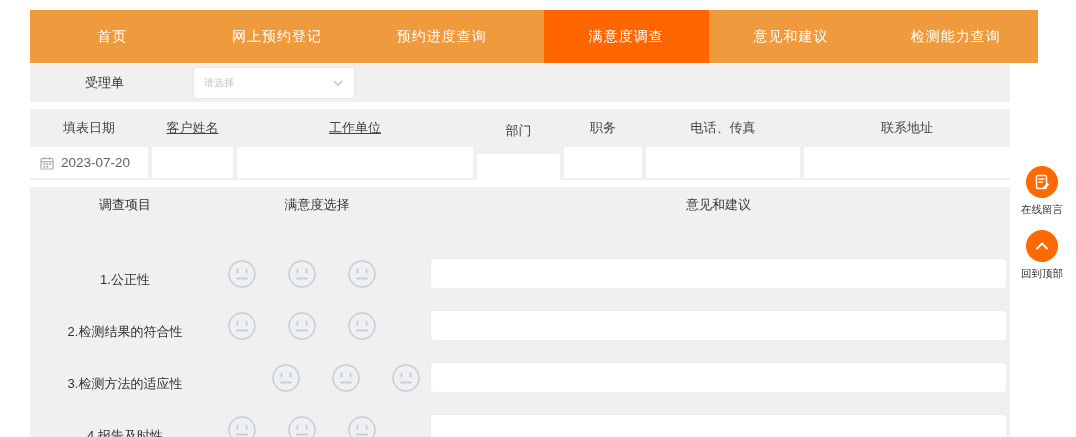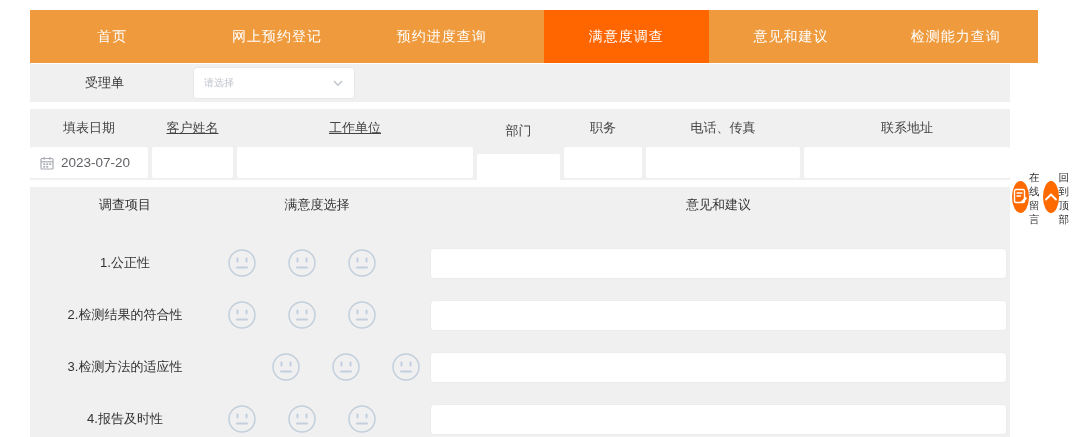--- a/index.html
+++ b/index.html
@@ -45,33 +45,33 @@
     padding:0 6px 0 10px;box-sizing:border-box;cursor:pointer;
   }
   .date-cell span{font-size:13.5px;color:#606266;}
   
   .band-c{top:187px;height:250px;}
   .svy-hdr{position:absolute;top:9px;height:18px;display:flex;align-items:center;
            justify-content:center;font-size:13px;color:#333;}
   .h-item{left:0;width:190px;}
   .h-sat{left:197px;width:180px;}
   .h-com{left:400px;width:577px;}
-  .svy-row{position:absolute;left:0;width:980px;height:52px;display:flex;align-items:center;}
+  .svy-row{position:absolute;left:0;width:980px;height:52px;display:flex;align-items:flex-end;}
   .r1{top:50px;} .r2{top:102px;} .r3{top:154px;gap:44px;} .r4{top:206px;}
   .svy-label{width:190px;text-align:center;font-size:13px;color:#333;}
   .faces{display:flex;gap:30px;margin-left:7px;}
   .face-btn{width:30px;height:30px;cursor:pointer;display:block;}
   .comment{
     position:absolute;left:400px;width:577px;height:31px;background:#fff;
     border:1px solid #ececec;border-radius:4px;box-sizing:border-box;
     font-size:13px;color:#606266;padding:0 8px;outline:none;
   }
   
   .float-group{position:absolute;left:1012px;top:166px;width:60px;
-               display:flex;flex-direction:row;align-items:center;}
+               display:flex;flex-direction:column;align-items:center;}
   .float-btn{
     width:32px;height:32px;border-radius:50%;background:#ff6a00;
     display:flex;align-items:center;justify-content:center;cursor:pointer;
   }
   .float-lbl{font-size:10.5px;color:#333;margin-top:5px;}
   .gap-v{height:13px;}
 </style>
 </head>
 <body>
 

